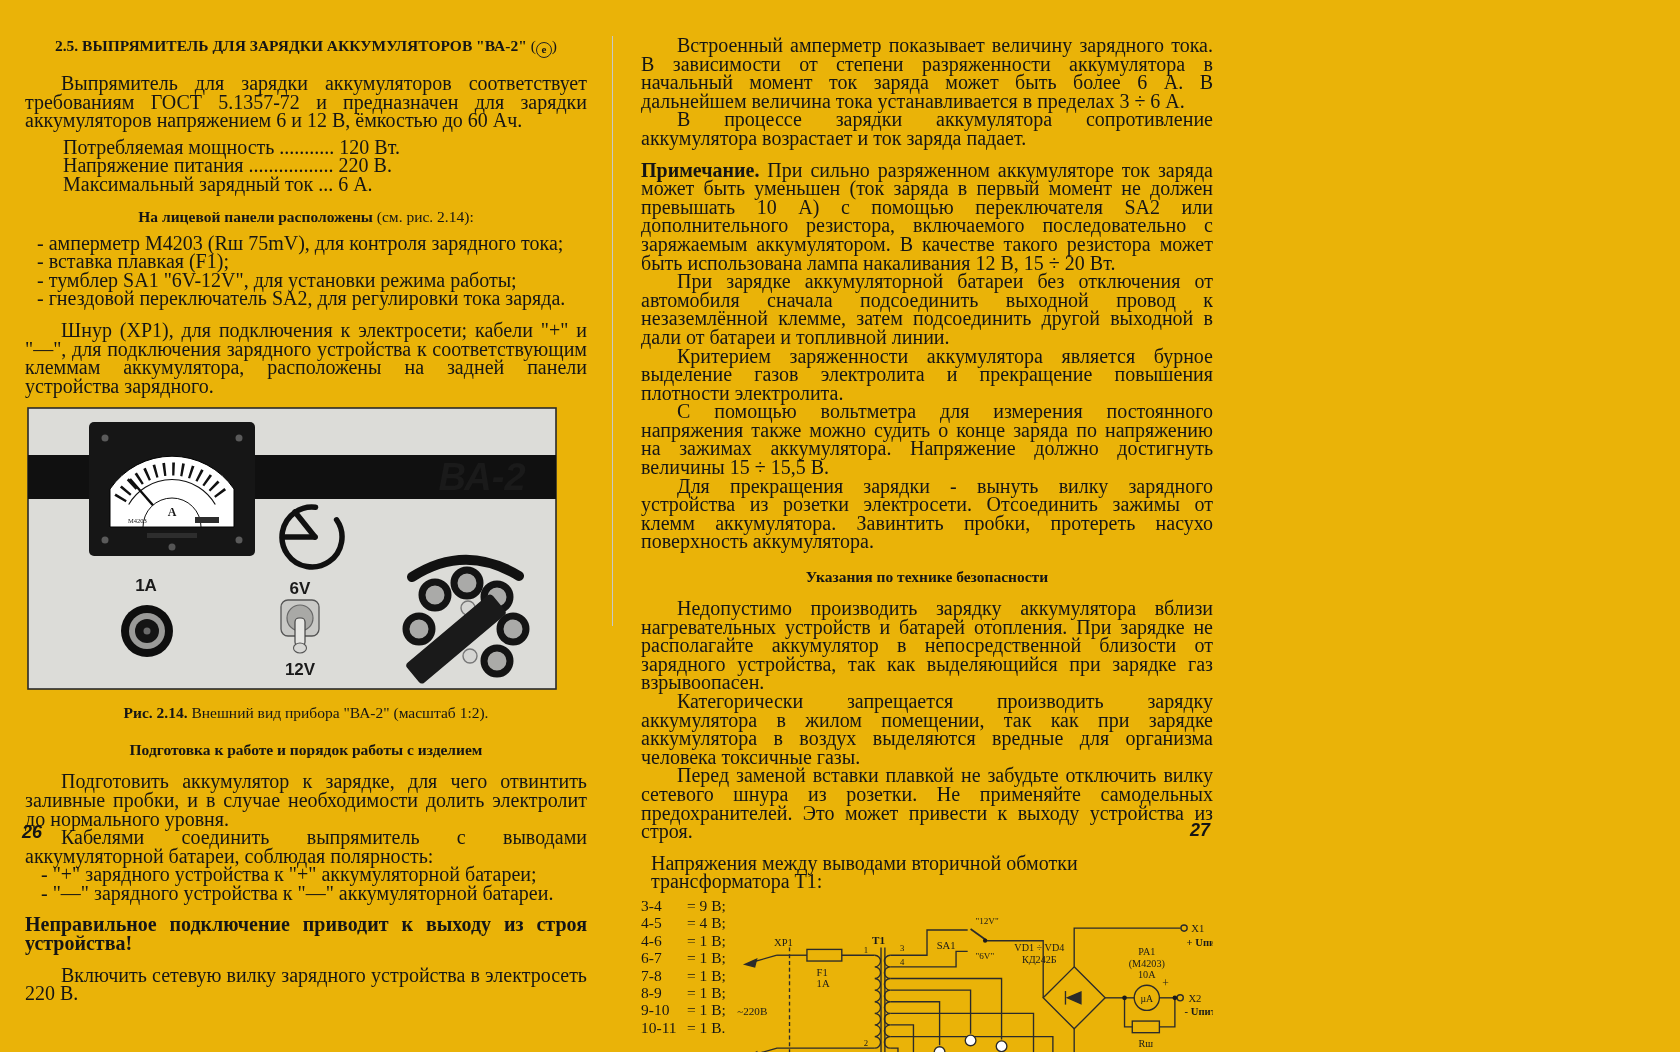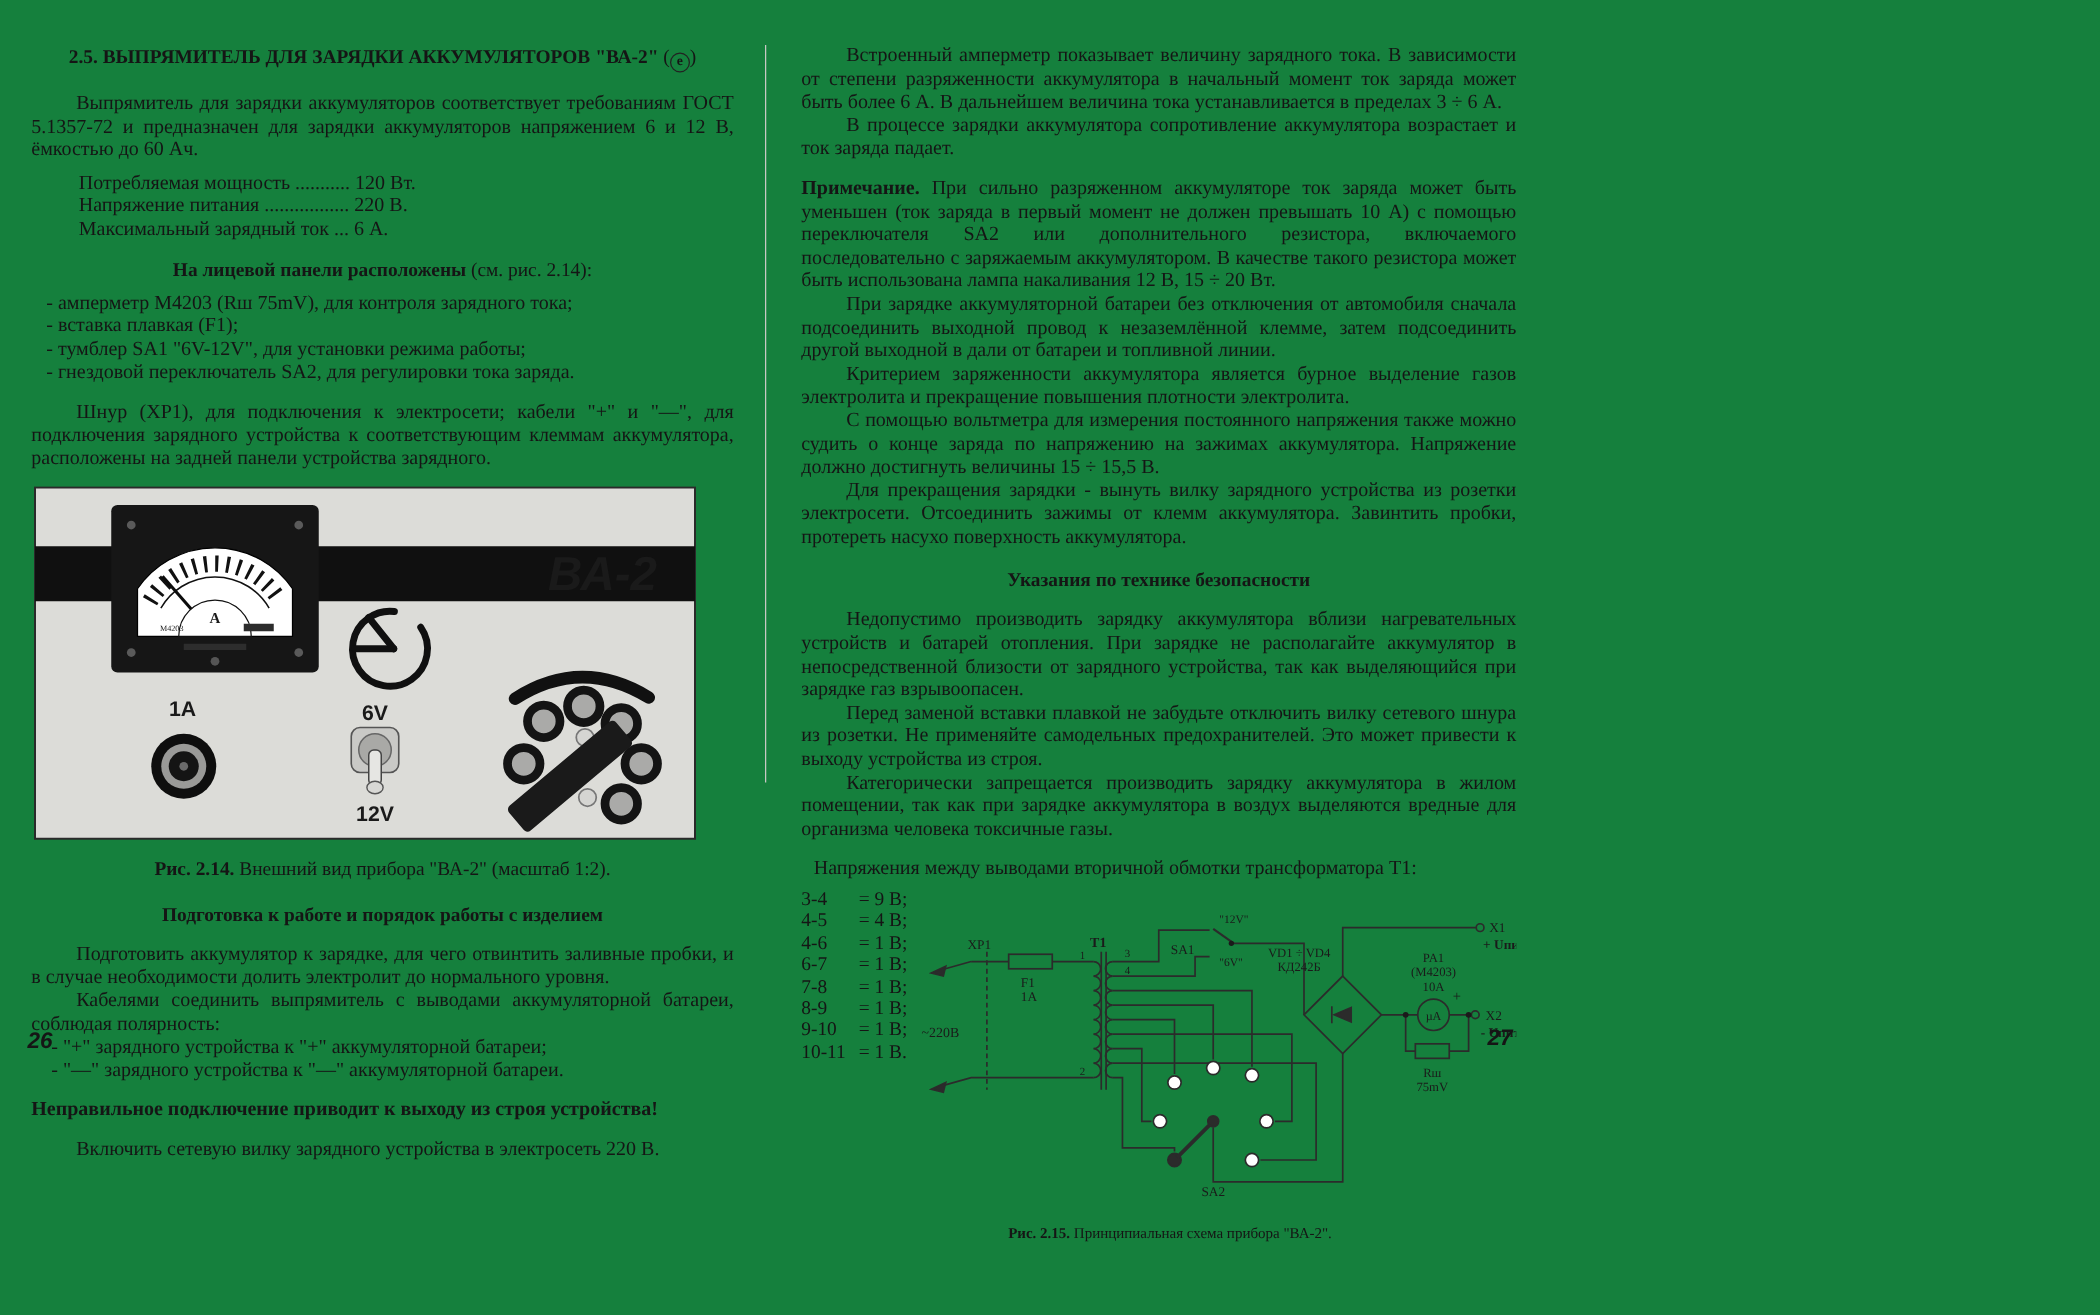--- a/index.html
+++ b/index.html
@@ -4,26 +4,26 @@
 <style>
   html,body{margin:0;padding:0;}
   body{
     width:1680px;height:1052px;
     background:#ffffff;
     font-family:"Liberation Serif", serif;
     color:#151515;
     position:relative;
     -webkit-font-smoothing:antialiased;
   }
-  .sheet{position:absolute;left:0;top:0;width:1680px;height:1052px;background:#15803d;overflow:hidden;}
+  .sheet{position:absolute;left:0;top:0;width:1680px;height:1052px;background:#eab308;overflow:hidden;}
   .gutter{position:absolute;left:612px;top:36px;width:1px;height:590px;background:#c8c8c4;}
   .col{position:absolute;top:36px;}
   .col-left{left:25px;width:562px;}
   .col-right{left:641px;width:572px;}
-  .p{margin:0;font-size:16px;line-height:18.6px;text-align:justify;}
+  .p{margin:0;font-size:20px;line-height:18.6px;text-align:justify;}
   .ind{text-indent:36px;}
   .gap{margin-top:13px;}
   .gap-s{margin-top:8px;}
   h3{margin:0;font-size:15.5px;line-height:19px;text-align:center;font-weight:bold;}
   h3 .nb{font-weight:normal;}
   .specs{margin:8px 0 0 38px;}
   .specs .p{text-align:left;}
   .list{margin:8px 0 0 12px;}
   .list .p{text-align:left;}
   .pol{margin:0 0 0 16px;}
@@ -171,22 +171,22 @@
       <b>Примечание.</b><span> При сильно разряженном аккумуляторе ток заряда может быть уменьшен (ток заряда в первый момент не должен превышать 10 А) с помощью переключателя SA2 или дополнительного резистора, включаемого последовательно с заряжаемым аккумулятором. В качестве такого резистора может быть использована лампа накаливания 12 В, 15 ÷ 20 Вт.</span>
     </p>
     <p class="p ind">При зарядке аккумуляторной батареи без отключения от автомобиля сначала подсоединить выходной провод к незаземлённой клемме, затем подсоединить другой выходной в дали от батареи и топливной линии.</p>
     <p class="p ind">Критерием заряженности аккумулятора является бурное выделение газов электролита и прекращение повышения плотности электролита.</p>
     <p class="p ind">С помощью вольтметра для измерения постоянного напряжения также можно судить о конце заряда по напряжению на зажимах аккумулятора. Напряжение должно достигнуть величины 15 ÷ 15,5 В.</p>
     <p class="p ind">Для прекращения зарядки - вынуть вилку зарядного устройства из розетки электросети. Отсоединить зажимы от клемм аккумулятора. Завинтить пробки, протереть насухо поверхность аккумулятора.</p>
 
     <h3 class="gap" style="margin-top:16px">Указания по технике безопасности</h3>
 
     <p class="p ind gap">Недопустимо производить зарядку аккумулятора вблизи нагревательных устройств и батарей отопления. При зарядке не располагайте аккумулятор в непосредственной близости от зарядного устройства, так как выделяющийся при зарядке газ взрывоопасен.</p>
+    <p class="p ind">Категорически запрещается производить зарядку аккумулятора в жилом помещении, так как при зарядке аккумулятора в воздух выделяются вредные для организма человека токсичные газы.</p>
     <p class="p ind">Перед заменой вставки плавкой не забудьте отключить вилку сетевого шнура из розетки. Не применяйте самодельных предохранителей. Это может привести к выходу устройства из строя.</p>
-    <p class="p ind">Категорически запрещается производить зарядку аккумулятора в жилом помещении, так как при зарядке аккумулятора в воздух выделяются вредные для организма человека токсичные газы.</p>
 
     <p class="p gap" style="margin-left:10px;text-align:left">Напряжения между выводами вторичной обмотки трансформатора Т1:</p>
 
     <div class="volt-block">
       <div class="vlist">
         <div class="vrow"><span class="pins">3-4</span><span>= 9 В;</span></div>
         <div class="vrow"><span class="pins">4-5</span><span>= 4 В;</span></div>
         <div class="vrow"><span class="pins">4-6</span><span>= 1 В;</span></div>
         <div class="vrow"><span class="pins">6-7</span><span>= 1 В;</span></div>
         <div class="vrow"><span class="pins">7-8</span><span>= 1 В;</span></div>

